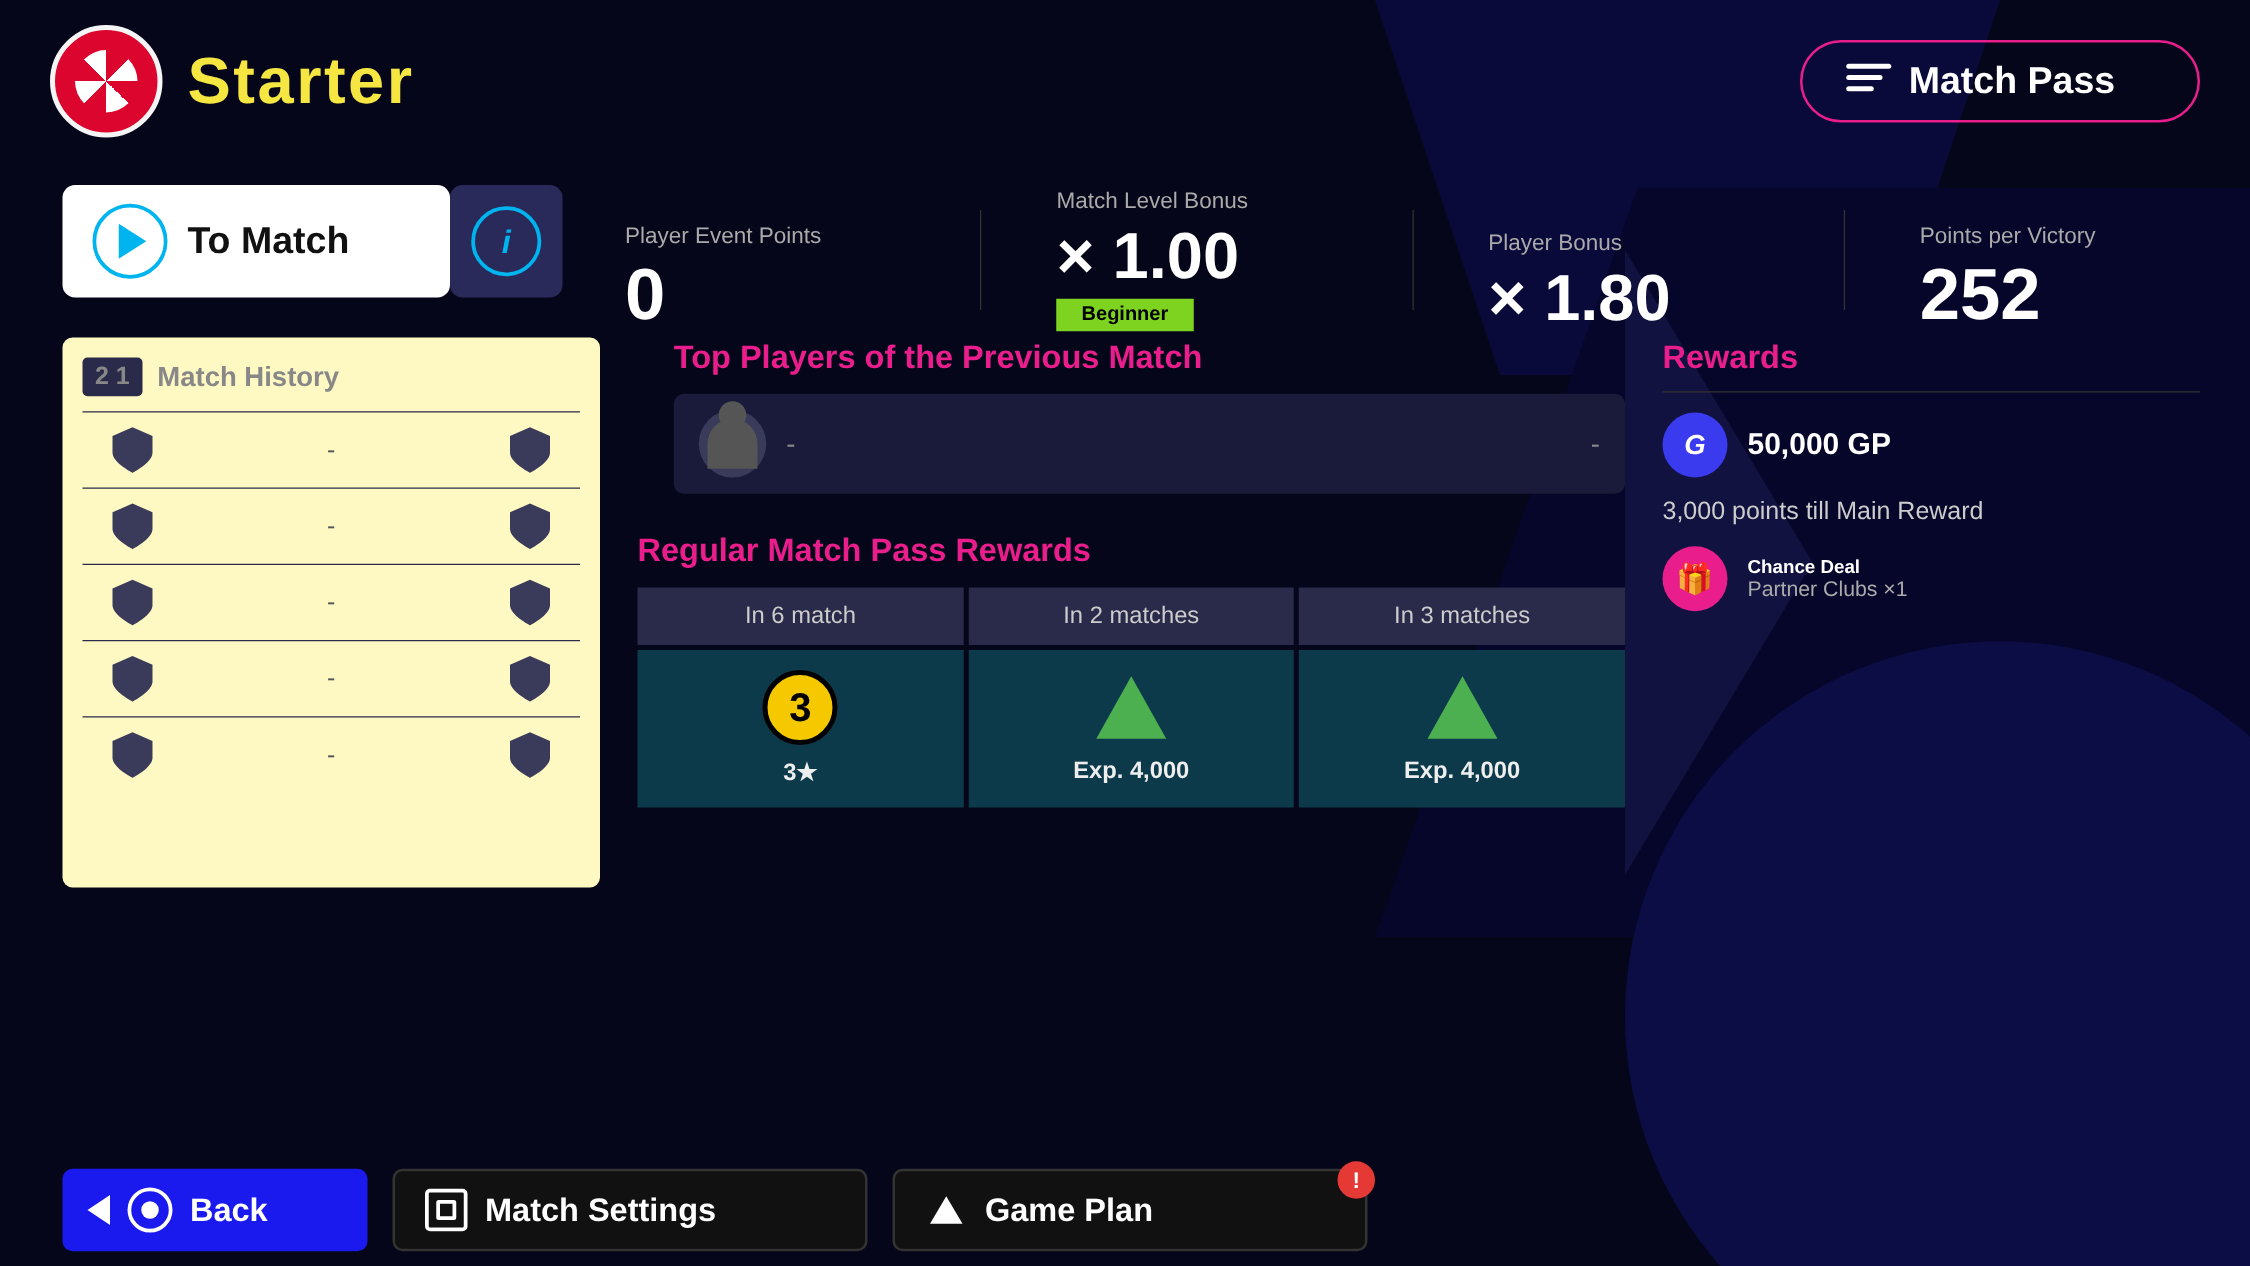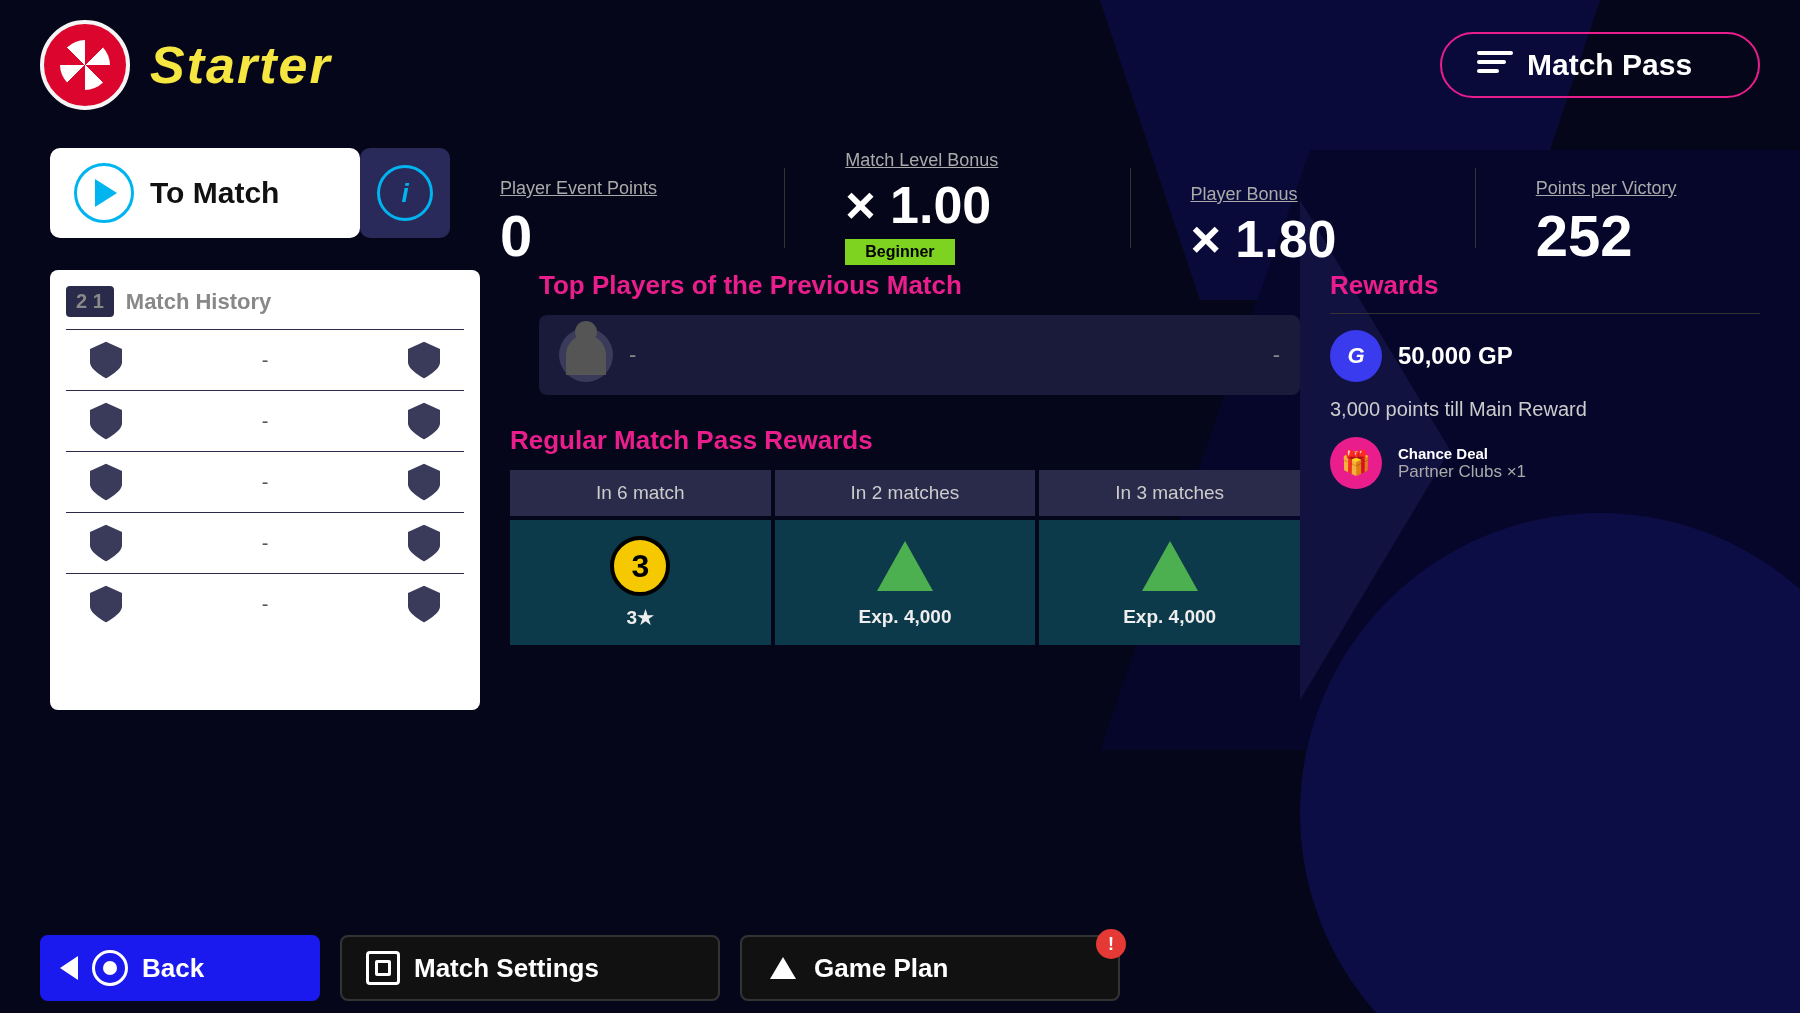--- a/index.html
+++ b/index.html
@@ -87,21 +87,20 @@
     .club-logo-text {
       position: absolute;
       top: 5px; left: 50%; transform: translateX(-50%);
       font-size: 7px; font-weight: bold; color: #fff;
       white-space: nowrap;
     }
     .starter-title {
       font-size: 52px;
       font-weight: 900;
       color: #f5e642;
-      font-style: italic;
       letter-spacing: 2px;
     }
     .match-pass-btn {
       margin-left: auto;
       border: 2px solid #e91e8c;
       border-radius: 50px;
       padding: 14px 35px;
       display: flex;
       align-items: center;
       gap: 14px;
@@ -138,21 +137,20 @@
       gap: 60px;
       align-items: flex-end;
       z-index: 10;
       padding: 20px 0;
     }
     .stat-item { flex: 1; }
     .stat-label {
       font-size: 18px;
       color: #aaa;
       margin-bottom: 8px;
-      text-decoration: underline;
     }
     .stat-value {
       font-size: 58px;
       font-weight: 900;
       color: #fff;
       line-height: 1;
     }
     .stat-value.multiplier {
       font-size: 52px;
     }
@@ -242,21 +240,21 @@
       right: 40px;
       display: flex;
       gap: 30px;
       z-index: 10;
     }
 
     
     .match-history {
       width: 430px;
       flex-shrink: 0;
-      background: #ffffff;
+      background: #fef9c3;
       border-radius: 8px;
       padding: 16px;
       height: 440px;
     }
     .match-history-header {
       display: flex;
       align-items: center;
       gap: 12px;
       margin-bottom: 12px;
     }
@@ -463,29 +461,30 @@
       position: absolute;
       bottom: 0; left: 0; right: 0;
       height: 90px;
       display: flex;
       align-items: center;
       padding: 0 40px;
       gap: 20px;
       z-index: 10;
     }
     .back-btn {
-      width: 280px; height: 66px;
+      width: 244px; height: 66px;
       background: #1a1aee;
       border-radius: 8px;
       display: flex;
       align-items: center;
       gap: 14px;
       padding: 0 20px;
       cursor: pointer;
       border: none;
+      margin-left: 10px;
     }
     .back-chevron {
       width: 0; height: 0;
       border-top: 12px solid transparent;
       border-bottom: 12px solid transparent;
       border-right: 18px solid #fff;
     }
     .back-circle {
       width: 36px; height: 36px;
       border: 3px solid #fff;

